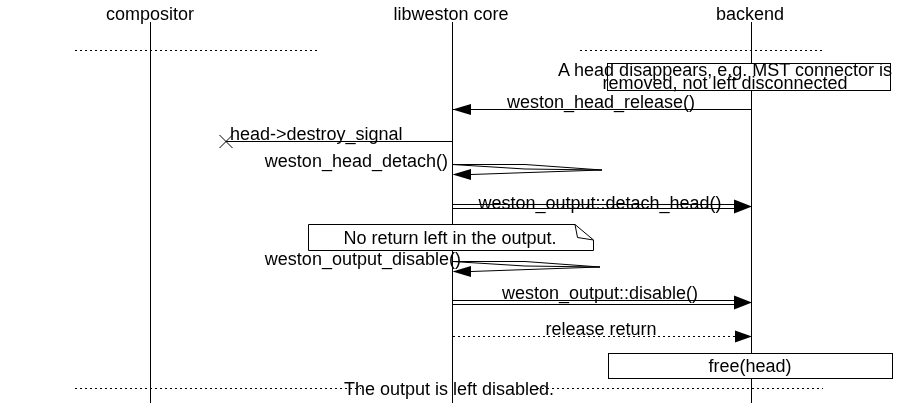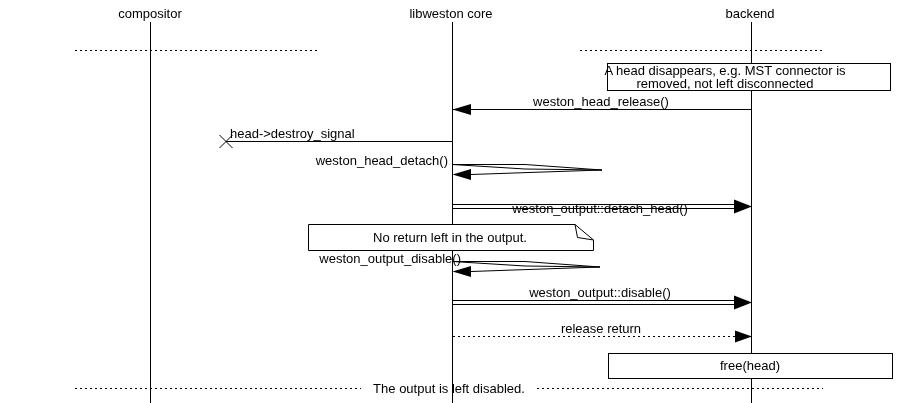--- a/index.html
+++ b/index.html
@@ -1,20 +1,20 @@
 <!DOCTYPE html>
 <html><head>
 <meta charset="utf-8">
 <style>
   html,body{margin:0;padding:0;}
   body{width:900px;height:403px;background:#ffffff;overflow:hidden;}
   .canvas{position:relative;width:900px;height:403px;background:#ffffff;
           font-family:"Liberation Sans", sans-serif;color:#000;}
   .canvas svg{position:absolute;left:0;top:0;z-index:2;}
-  .lbl{position:absolute;font-size:13px;line-height:14px;white-space:nowrap;color:#000;}
+  .lbl{position:absolute;font-size:18px;line-height:14px;white-space:nowrap;color:#000;}
   .under{z-index:1;}
   .over{z-index:3;}
   .center{transform:translateX(-50%);}
   .rightal{transform:translateX(-100%);}
   .note-text{display:flex;flex-direction:column;align-items:center;text-align:center;
              line-height:13px;white-space:nowrap;}
 </style>
 </head>
 <body>
 
@@ -96,18 +96,18 @@
   <div class="lbl over note-text" style="left:607px;top:64px;width:236px;">
     <span>A head disappears, e.g. MST connector is</span>
     <span>removed, not left disconnected</span>
   </div>
   <div class="lbl over center" style="left:450px;top:231px;">No return left in the output.</div>
   <div class="lbl over center" style="left:750px;top:359px;">free(head)</div>
 
   <div class="lbl over center" style="left:601px;top:95px;">weston_head_release()</div>
   <div class="lbl over" style="left:230px;top:127px;">head-&gt;destroy_signal</div>
   <div class="lbl over rightal" style="left:448px;top:154px;">weston_head_detach()</div>
-  <div class="lbl over center" style="left:600px;top:202px;text-align:right;">weston_output::detach_head()</div>
+  <div class="lbl over center" style="left:600px;top:196px;text-align:right;">weston_output::detach_head()</div>
   <div class="lbl over rightal" style="left:448px;top:252px;margin-left:13px;">weston_output_disable()</div>
   <div class="lbl over center" style="left:600px;top:286px;">weston_output::disable()</div>
   <div class="lbl over center" style="left:601px;top:322px;">release return</div>
 
 </div>
 
 </body></html>

